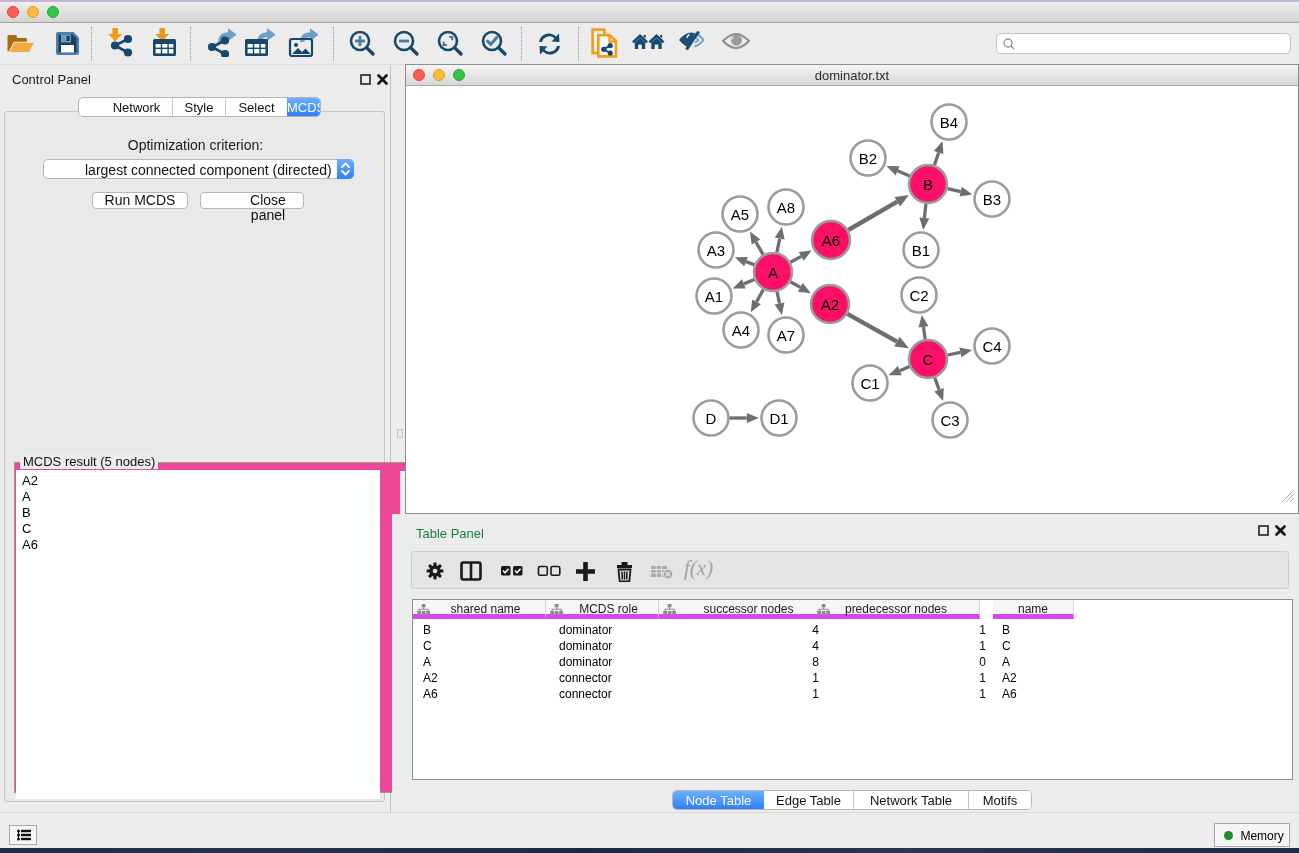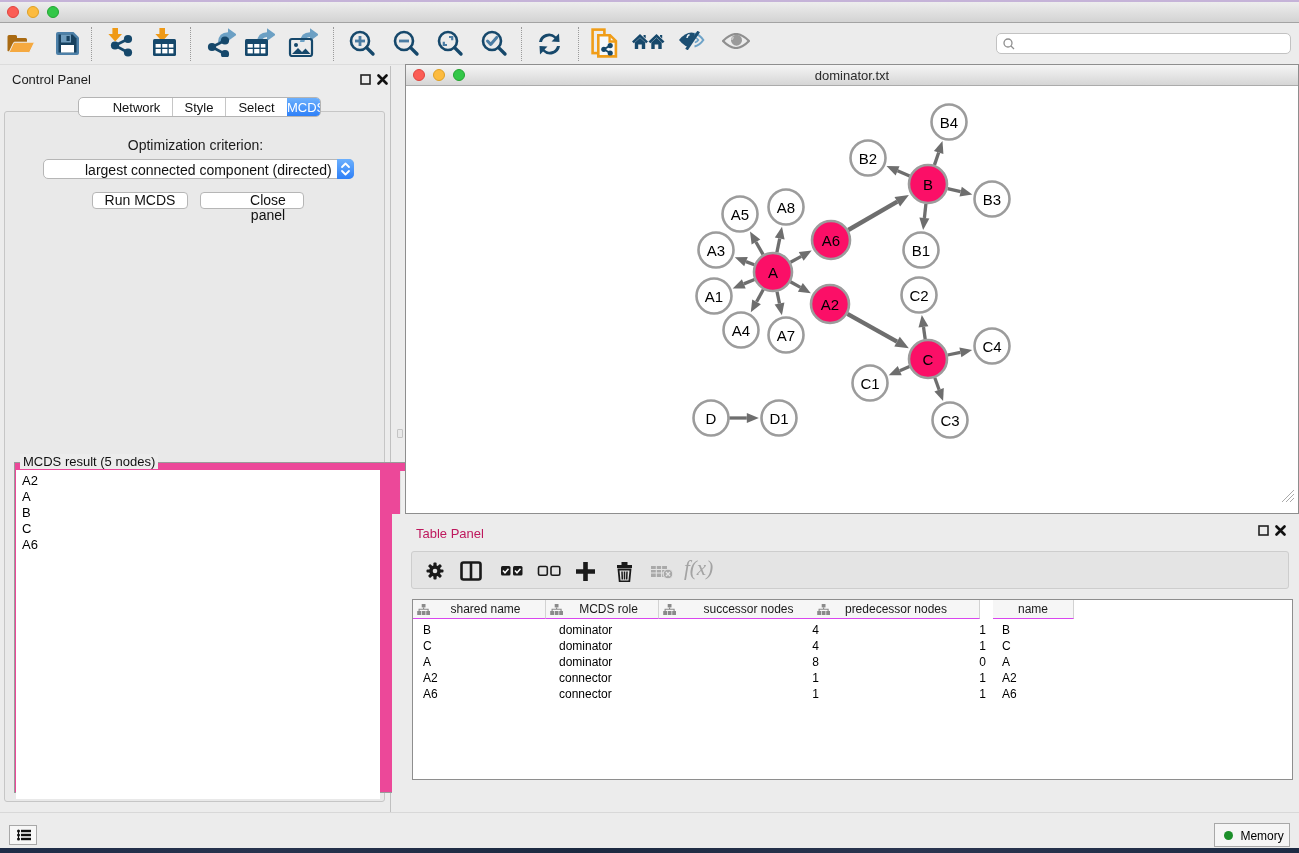--- a/index.html
+++ b/index.html
@@ -33,24 +33,24 @@
 #mcdslist { position:absolute; left:1px; top:7px; width:364px; height:329px; background:#fff; font-size:13px; color:#000; padding:3px 0 0 6px; line-height:16px; }
 #mcdstrack { position:absolute; right:3px; top:8px; width:11px; height:327px; background:#f0f0f0; border-left:1px solid #e0e0e0; }
 
 #netwin { position:absolute; left:405px; top:64px; width:894px; height:450px; background:#fff; border:1px solid #8e8e8e; }
 #nw-title { position:absolute; left:0; top:0; width:892px; height:21px; background:linear-gradient(#f5f5f5,#d6d6d6); border-bottom:1px solid #ababab; }
 #nw-title .title-text { top:3px; font-size:13px; color:#2a2a2a; }
 .tls { position:absolute; width:12px; height:12px; border-radius:50%; top:4px; box-sizing:border-box; }
 #graph { position:absolute; left:0; top:22px; }
 
 #tpanel { position:absolute; left:392px; top:514px; width:907px; height:298px; background:#ececec; }
-#tp-title { position:absolute; left:24px; top:12px; font-size:13px; color:#be185d; }
+#tp-title { position:absolute; left:24px; top:12px; font-size:13px; color:#15803d; }
 #tp-toolbar { position:absolute; left:19px; top:37px; width:878px; height:38px; background:#e4e4e4; border:1px solid #cdcdcd; border-radius:3px; }
 #tp-table { position:absolute; left:20px; top:85px; width:881px; height:181px; background:#fff; border:1px solid #8e8e8e; }
-.thead { position:absolute; top:0; height:19px; background:#f6f6f6; border-right:1px solid #d2d2d2; border-bottom:1px solid #d946ef; font-size:12px; color:#1a1a1a; text-align:center; line-height:19px; }
+.thead { position:absolute; top:0; height:19px; background:#f6f6f6; border-right:1px solid #d2d2d2; border-bottom:5px solid #d946ef; font-size:12px; color:#1a1a1a; text-align:center; line-height:19px; }
 .thead svg { position:absolute; left:4px; top:4px; }
 .trow { position:absolute; font-size:12px; color:#000; height:16px; line-height:16px; }
 .num { text-align:right; }
 
 
 #statusbar { position:absolute; left:0; top:812px; width:1299px; height:36px; background:#ececec; border-top:1px solid #d8d8d8; }
 #bstrip { position:absolute; left:0; top:848px; width:1299px; height:5px; background:linear-gradient(90deg,#1e2c47,#27334e 20%,#1b2940 45%,#2a3550 70%,#1d2b44); }
 .sbtn { position:absolute; background:#fff; border:1px solid #b9b9b9; border-radius:4px; }
 </style>
 </head>
@@ -464,20 +464,26 @@
 <div class="trow" style="left:146px;top:70px;">connector</div>
 <div class="trow num" style="left:246px;top:70px;width:160px;">1</div>
 <div class="trow num" style="left:413px;top:70px;width:160px;">1</div>
 <div class="trow" style="left:589px;top:70px;">A2</div>
 <div class="trow" style="left:10px;top:86px;">A6</div>
 <div class="trow" style="left:146px;top:86px;">connector</div>
 <div class="trow num" style="left:246px;top:86px;width:160px;">1</div>
 <div class="trow num" style="left:413px;top:86px;width:160px;">1</div>
 <div class="trow" style="left:589px;top:86px;">A6</div>
     </div>
+  <div class="tabgroup" id="btabs" style="left:280px;top:276px;">
+    <div class="tab sel" style="width:91px;">Node Table</div>
+    <div class="tab" style="width:90px;">Edge Table</div>
+    <div class="tab" style="width:115px;">Network Table</div>
+    <div class="tab" style="width:62px;">Motifs</div>
+  </div>
 </div>
 <div id="statusbar">
   <div class="sbtn" style="left:9px;top:12px;width:28px;height:20px;border-radius:0;background:#f7f7f7;border-color:#a8a8a8;">
     <svg width="14" height="12" viewBox="0 0 14 12" style="margin:3px 0 0 7px;">
         <g fill="#111">
           <circle cx="1.5" cy="2" r="1.5"></circle>
           <circle cx="1.5" cy="6" r="1.5"></circle>
           <circle cx="1.5" cy="10" r="1.5"></circle>
           <rect x="4" y="0.8" width="10" height="2.4"></rect>
           <rect x="4" y="4.8" width="10" height="2.4"></rect>

